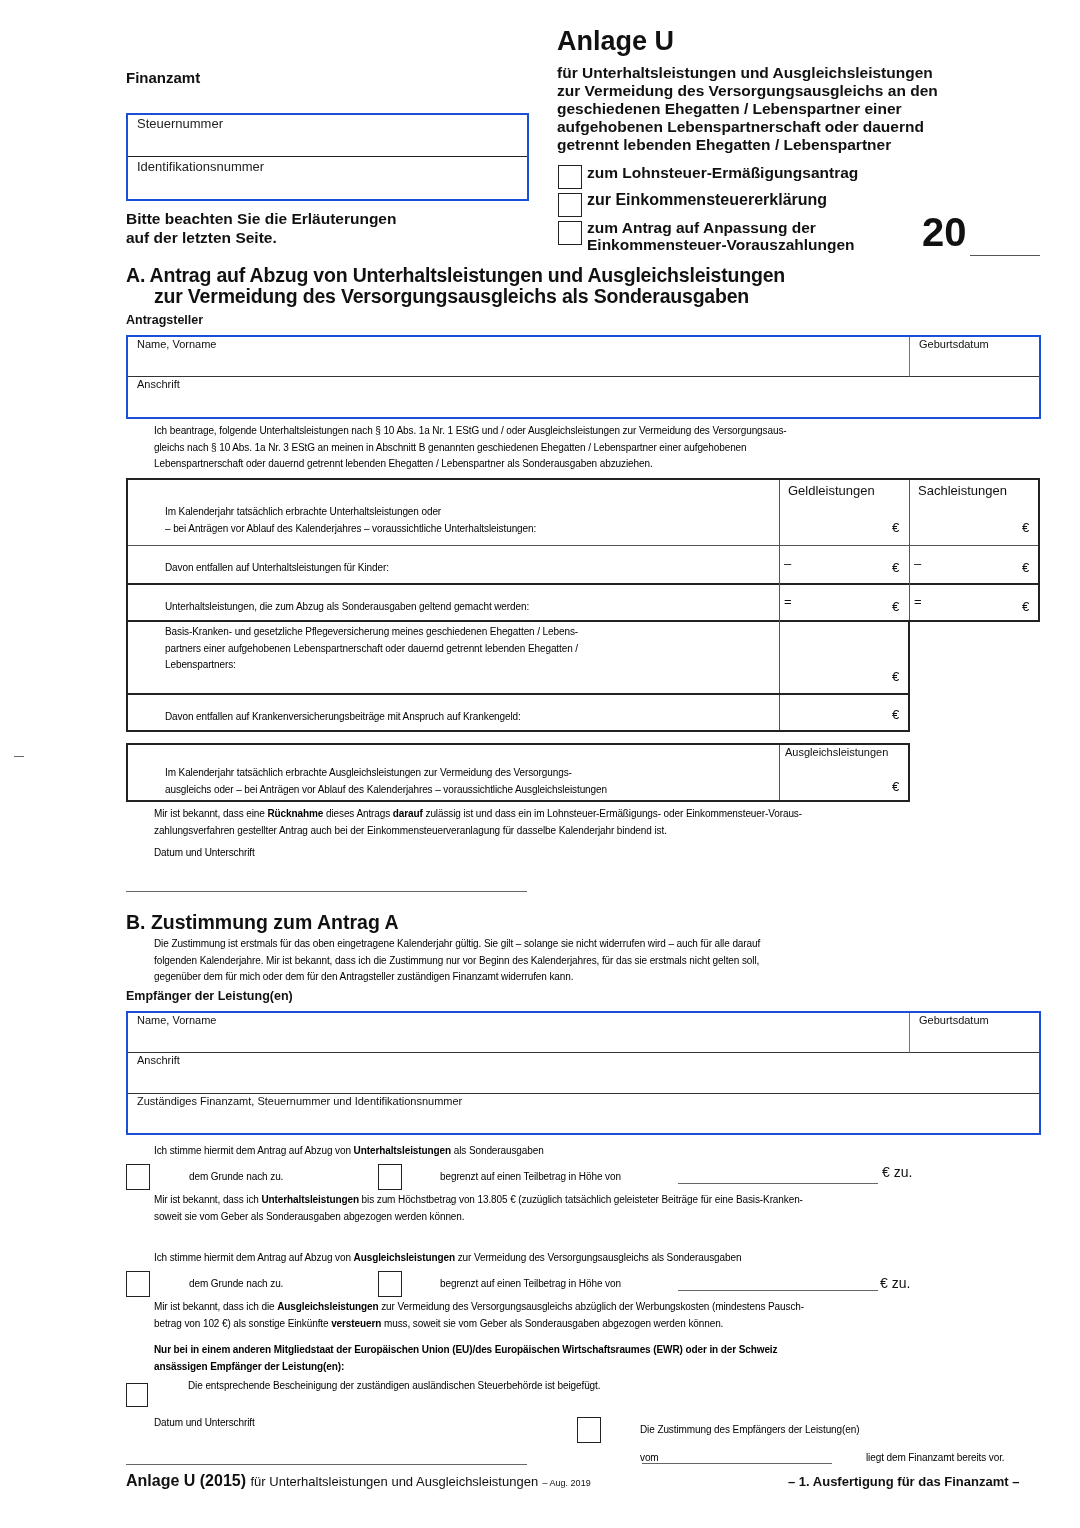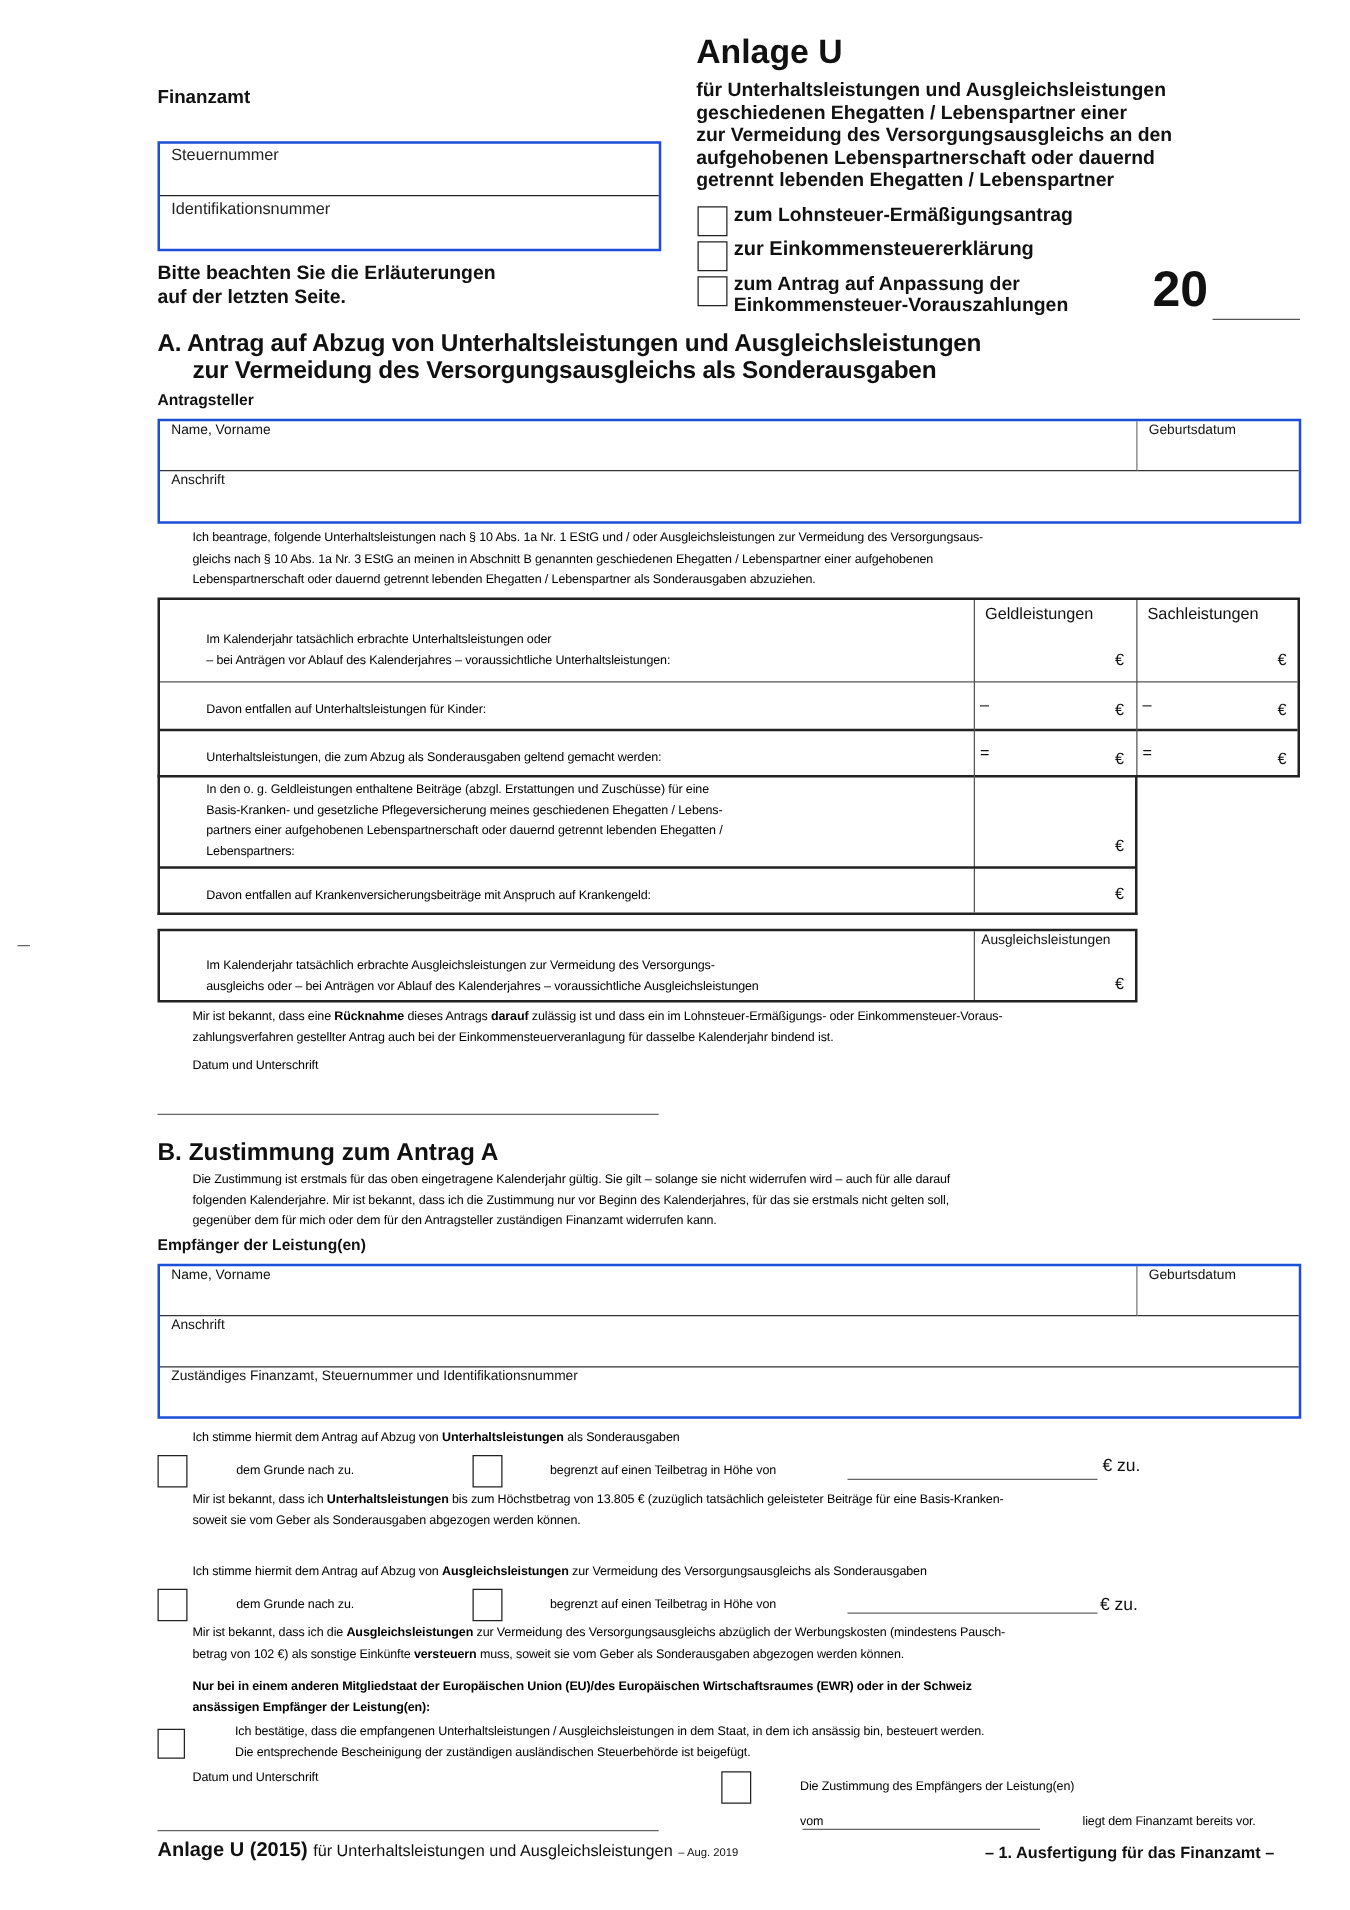--- a/index.html
+++ b/index.html
@@ -30,22 +30,22 @@
 </div>
 
 <div class="abs bold" style="left:126px;top:209px;font-size:15.5px;line-height:19px;">
   <div>Bitte beachten Sie die Erläuterungen</div>
   <div>auf der letzten Seite.</div>
 </div>
 
 <div class="abs bold" style="left:557px;top:26px;font-size:27px;">Anlage U</div>
 <div class="abs bold" style="left:557px;top:64px;font-size:15.5px;line-height:18px;">
   <div>für Unterhaltsleistungen und Ausgleichsleistungen</div>
+  <div>zur Vermeidung des Versorgungsausgleichs an den</div>
   <div>geschiedenen Ehegatten / Lebenspartner einer</div>
-  <div>zur Vermeidung des Versorgungsausgleichs an den</div>
   <div>aufgehobenen Lebenspartnerschaft oder dauernd</div>
   <div>getrennt lebenden Ehegatten / Lebenspartner</div>
 </div>
 
 <div class="cb" style="left:558px;top:165px;"></div>
 <div class="abs bold" style="left:587px;top:164px;font-size:15.5px;">zum Lohnsteuer-Ermäßigungsantrag</div>
 
 <div class="cb" style="left:558px;top:193px;"></div>
 <div class="abs bold" style="left:587px;top:191px;font-size:16px;">zur Einkommensteuererklärung</div>
 
@@ -116,21 +116,20 @@
   <span class="abs" style="left:656px;top:114px;font-size:13px;">=</span>
   <span class="abs" style="left:786px;top:114px;font-size:13px;">=</span>
   <span class="euro" style="left:764px;top:119px;">€</span>
   <span class="euro" style="left:894px;top:119px;">€</span>
 </div>
 
 <div class="abs" style="left:126px;top:620px;width:784px;height:112px;border:2px solid #222;border-top:none;">
   <div class="abs" style="left:651px;top:0;height:110px;border-left:1px solid #555;"></div>
   <div class="abs" style="left:0;top:73px;width:780px;border-top:2px solid #222;"></div>
   <div class="abs body-text" style="left:9px;top:4px;">
-    <div>In den o. g. Geldleistungen enthaltene Beiträge (abzgl. Erstattungen und Zuschüsse) für eine</div>
     <div>Basis-Kranken- und gesetzliche Pflegeversicherung meines geschiedenen Ehegatten / Lebens-</div>
     <div>partners einer aufgehobenen Lebenspartnerschaft oder dauernd getrennt lebenden Ehegatten /</div>
     <div>Lebenspartners:</div>
   </div>
   <div class="field" style="left:652px;top:0;width:128px;height:72px;"></div>
   <span class="euro" style="left:764px;top:49px;">€</span>
 
   <div class="abs body-text" style="left:9px;top:89px;">Davon entfallen auf Krankenversicherungsbeiträge mit Anspruch auf Krankengeld:</div>
   <div class="field" style="left:652px;top:75px;width:128px;height:35px;"></div>
   <span class="euro" style="left:764px;top:87px;">€</span>
@@ -204,21 +203,20 @@
   <div><span>Mir ist bekannt, dass ich die </span><b>Ausgleichsleistungen</b><span> zur Vermeidung des Versorgungsausgleichs abzüglich der Werbungskosten (mindestens Pausch-</span></div>
   <div><span>betrag von 102 €) als sonstige Einkünfte </span><b>versteuern</b><span> muss, soweit sie vom Geber als Sonderausgaben abgezogen werden können.</span></div>
 </div>
 
 <div class="abs body-text bold" style="left:126px;top:1342px;width:930px;">
   <div>Nur bei in einem anderen Mitgliedstaat der Europäischen Union (EU)/des Europäischen Wirtschaftsraumes (EWR) oder in der Schweiz</div>
   <div>ansässigen Empfänger der Leistung(en):</div>
 </div>
 <div class="cb" style="left:126px;top:1383px;width:22px;height:24px;"></div>
 <div class="abs body-text" style="left:160px;top:1378px;">
-  <div>Ich bestätige, dass die empfangenen Unterhaltsleistungen / Ausgleichsleistungen in dem Staat, in dem ich ansässig bin, besteuert werden.</div>
   <div>Die entsprechende Bescheinigung der zuständigen ausländischen Steuerbehörde ist beigefügt.</div>
 </div>
 
 <div class="abs body-text" style="left:126px;top:1415px;">Datum und Unterschrift</div>
 <div class="field" style="left:126px;top:1430px;width:401px;height:35px;border-bottom:1px solid #666;"></div>
 
 <div class="cb" style="left:577px;top:1417px;width:24px;height:26px;"></div>
 <div class="abs body-text" style="left:612px;top:1422px;">Die Zustimmung des Empfängers der Leistung(en)</div>
 <div class="abs body-text" style="left:612px;top:1450px;">vom</div>
 <div class="field" style="left:642px;top:1446px;width:190px;height:18px;border-bottom:1px solid #666;"></div>

